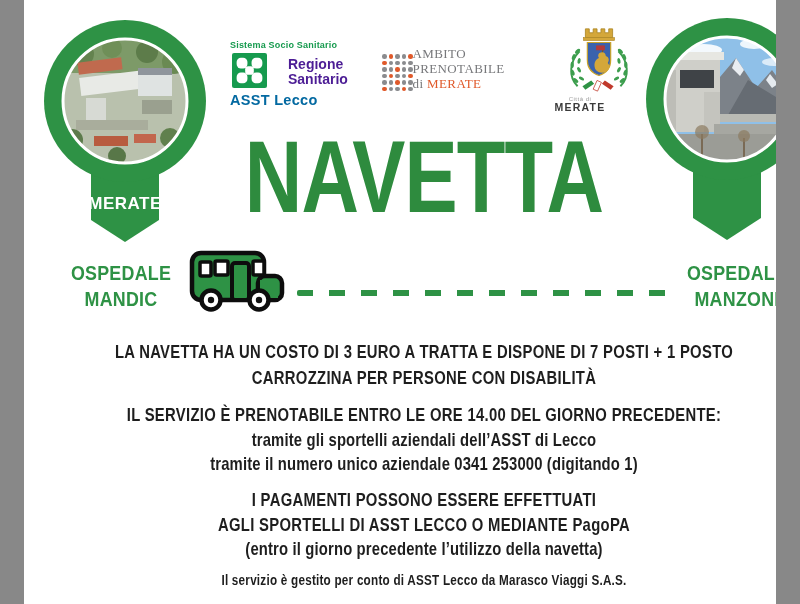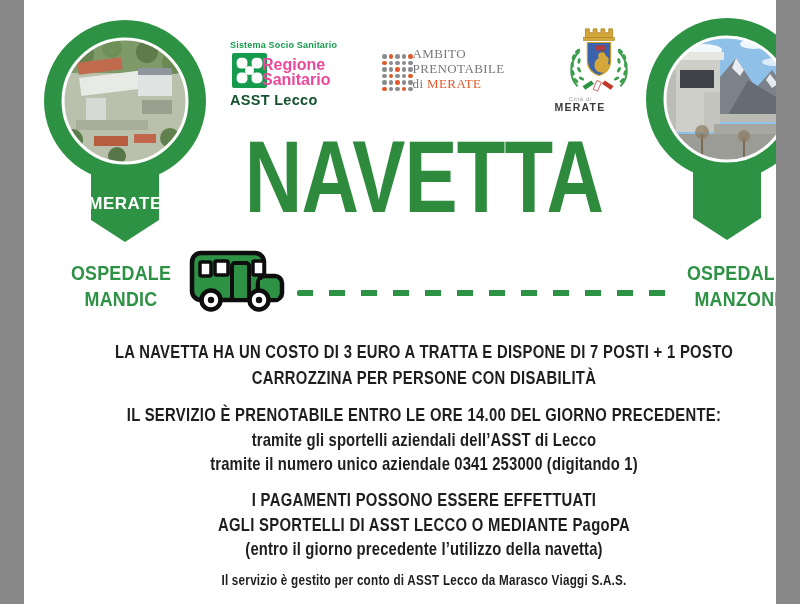--- a/index.html
+++ b/index.html
@@ -7,22 +7,22 @@
     position:relative;width:752px;height:604px;background:#ffffff;
     font-family:"Liberation Sans",sans-serif;overflow:hidden;margin:0 auto;
   }
   .abs{position:absolute;}
   .cond{transform:scaleX(0.78);transform-origin:center;}
   .cond85{transform:scaleX(0.85);transform-origin:center;}
 
   
   .lomb-small{left:206px;top:40px;font-size:9px;font-weight:bold;color:var(--lombardia_green);letter-spacing:.2px;}
   .lomb-square{left:208px;top:53px;width:35px;height:35px;}
-  .lomb-name{left:238px;top:57px;font-size:16px;line-height:15px;color:#ec4899;font-weight:bold;}
-  .lomb-asst{left:206px;top:92px;font-size:14.5px;color:#14532d;font-weight:bold;letter-spacing:.3px;}
+  .lomb-name{left:264px;top:57px;font-size:14px;line-height:15px;color:#4c1d95;font-weight:bold;}
+  .lomb-asst{left:206px;top:92px;font-size:14.5px;color:#0369a1;font-weight:bold;letter-spacing:.3px;}
 
   .ambito{left:358px;top:46px;display:flex;gap:0;align-items:flex-end;}
   .dot-grid{display:grid;grid-template-columns:repeat(5,4.5px);grid-auto-rows:4.5px;gap:2px;margin-top:2px;}
   .dot{width:4.5px;height:4.5px;border-radius:50%;}
   .dot-grey{background:#8a8b8e;}
   .dot-orange{background:var(--orange);}
   .ambito-text{font-family:"Liberation Serif",serif;font-size:13px;line-height:15px;color:#77787b;letter-spacing:.4px;}
   .ambito-text .hl{color:var(--orange);}
 
   .crest-svg{left:538px;top:24px;}

